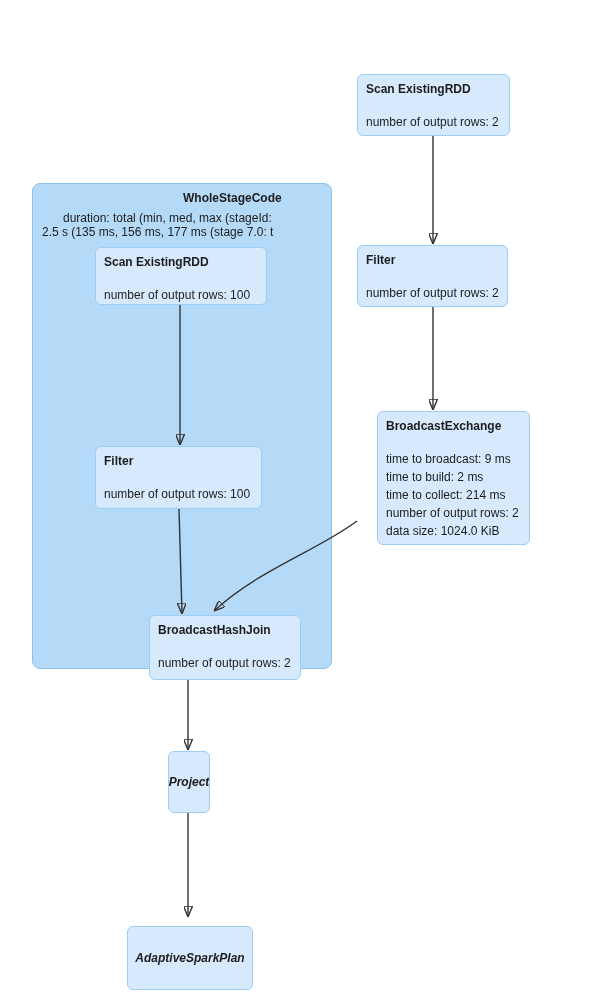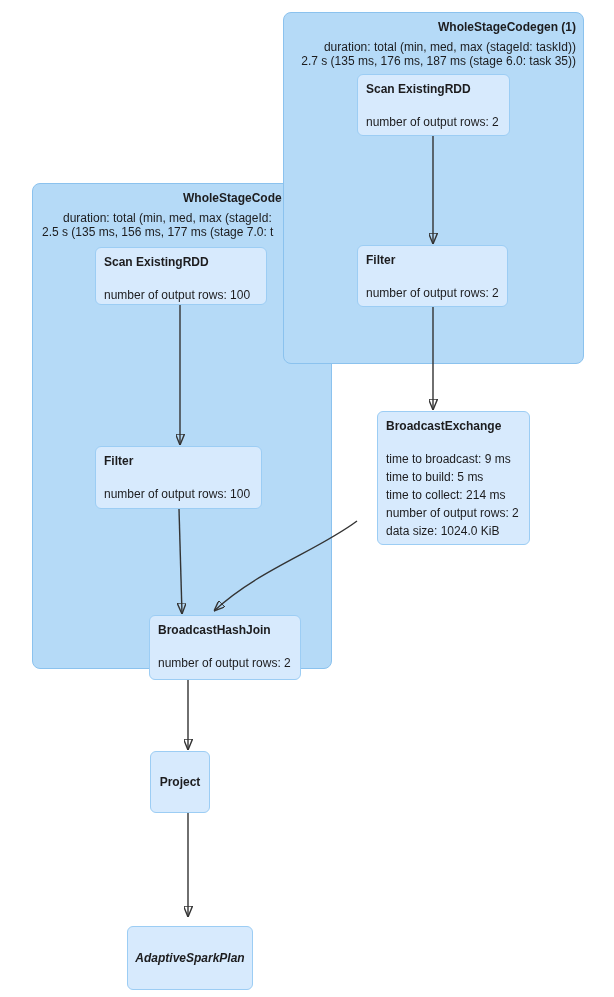--- a/index.html
+++ b/index.html
@@ -63,21 +63,21 @@
     justify-content: center;
     padding: 0;
   }
 
   #n-scan-1   { left: 357px; top: 74px;  width: 153px; height: 62px; }
   #n-filter-1 { left: 357px; top: 245px; width: 151px; height: 62px; }
   #n-bexch    { left: 377px; top: 411px; width: 153px; height: 134px; }
   #n-scan-2   { left: 95px;  top: 247px; width: 172px; height: 58px; }
   #n-filter-2 { left: 95px;  top: 446px; width: 167px; height: 63px; }
   #n-bhj      { left: 112px; top: 615px; width: 152px; height: 65px; margin-left: 37px; }
-  #n-project  { left: 150px; top: 751px; width: 60px;  height: 62px; }
+  #n-project  { left: 168px; top: 751px; width: 42px;  height: 62px; font-style: italic; }
   #n-asp      { left: 127px; top: 926px; width: 126px; height: 64px; font-style: italic; }
 
   #edge-layer {
     position: absolute;
     inset: 0;
     width: 614px;
     height: 997px;
     z-index: 4;
     pointer-events: none;
   }
@@ -93,45 +93,38 @@
 <div id="canvas">
 
   <div class="cluster cluster-left">
     <div class="cluster-title">WholeStageCode</div>
     <div class="cluster-duration">
       <div class="dur-line-1">duration: total (min, med, max (stageId:</div>
       <div class="dur-line-2">2.5 s (135 ms, 156 ms, 177 ms (stage 7.0: t</div>
     </div>
   </div>
 
-  <div class="cluster cluster-right">
-    <div class="cluster-title">WholeStageCodegen (1)</div>
-    <div class="cluster-duration">
-      <div>duration: total (min, med, max (stageId: taskId))</div>
-      <div>2.7 s (135 ms, 176 ms, 187 ms (stage 6.0: task 35))</div>
-    </div>
-  </div>
 
   <div class="node" id="n-scan-1">
     <div class="node-title">Scan ExistingRDD</div>
     <div class="node-gap"></div>
     <div class="metric">number of output rows: 2</div>
   </div>
 
   <div class="node" id="n-filter-1">
     <div class="node-title">Filter</div>
     <div class="node-gap"></div>
     <div class="metric">number of output rows: 2</div>
   </div>
 
   <div class="node" id="n-bexch">
     <div class="node-title">BroadcastExchange</div>
     <div class="node-gap"></div>
     <div class="metric">time to broadcast: 9 ms</div>
-    <div class="metric">time to build: 5 ms</div>
+    <div class="metric">time to build: 2 ms</div>
     <div class="metric">time to collect: 214 ms</div>
     <div class="metric">number of output rows: 2</div>
     <div class="metric">data size: 1024.0 KiB</div>
   </div>
 
   <div class="node" id="n-scan-2">
     <div class="node-title">Scan ExistingRDD</div>
     <div class="node-gap"></div>
     <div class="metric">number of output rows: 100</div>
   </div>

